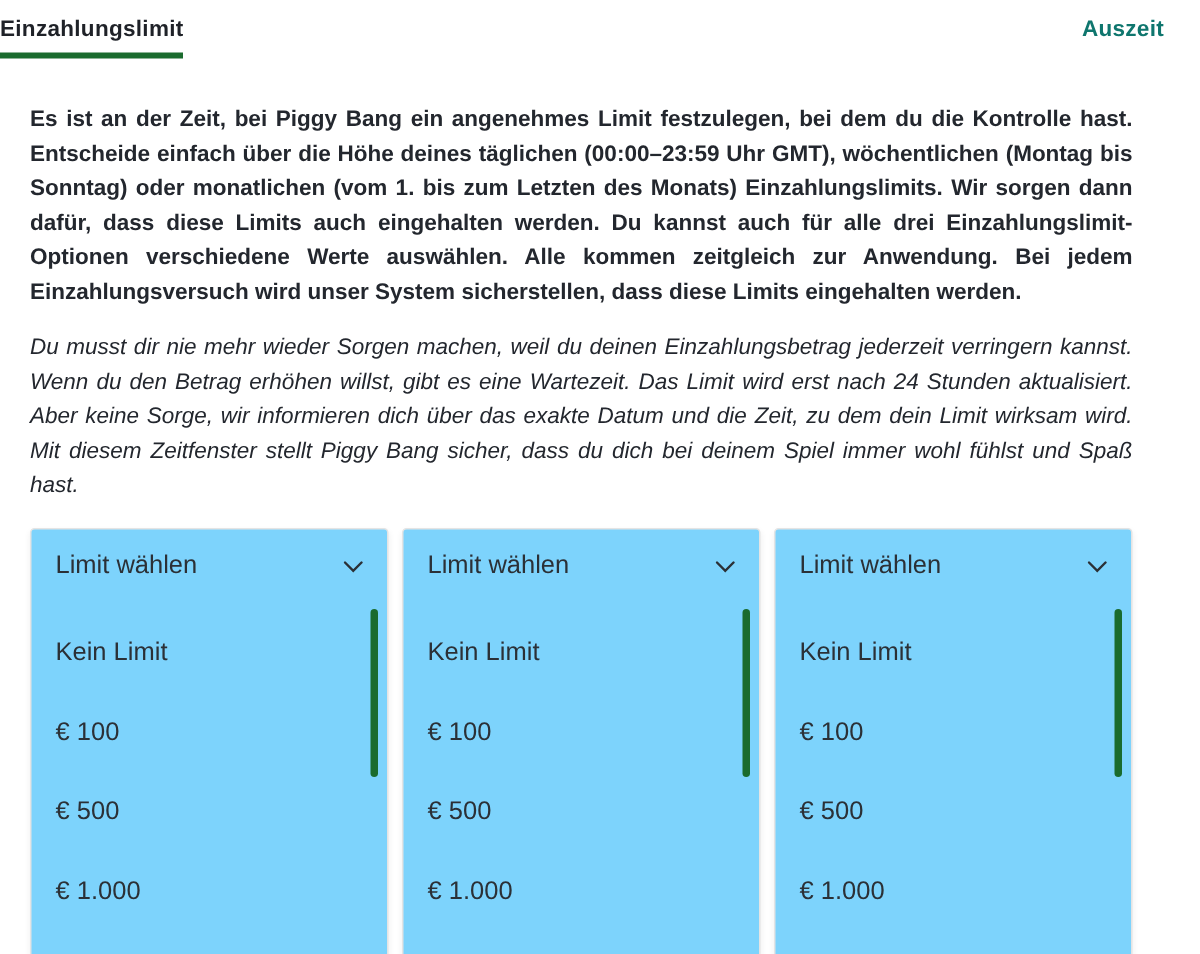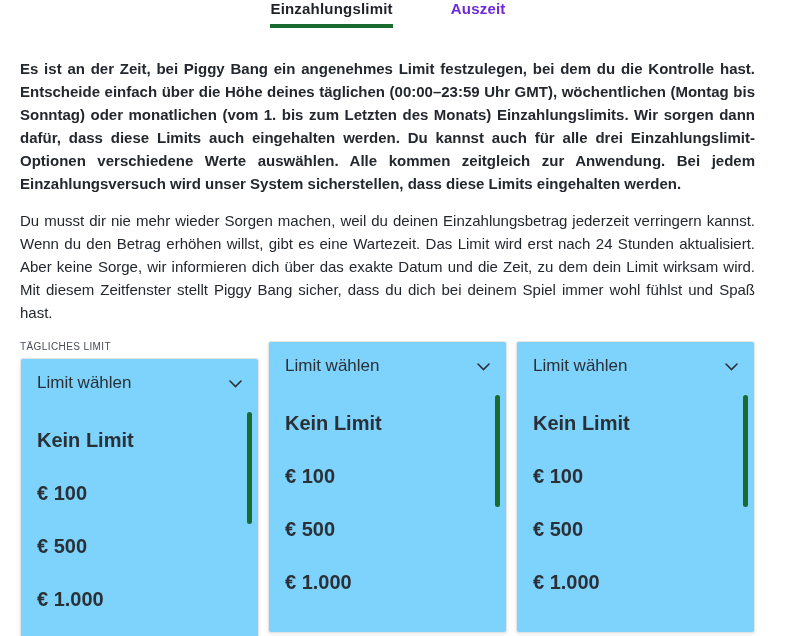--- a/index.html
+++ b/index.html
@@ -9,49 +9,49 @@
     font-family: "Liberation Sans", "DejaVu Sans", sans-serif;
     color: #23272e;
     overflow: hidden;
     position: relative;
   }
   .page { width: 800px; height: 636px; }
 
   
   .tabs {
     display: flex;
-    justify-content: center;
+    justify-content: space-between;
     gap: 58px;
-    padding-top: 0;
+    padding-top: 11px;
     margin-right: 24px;
   }
   .tab {
     font-size: 15px;
     font-weight: bold;
-    color: #6d28d9;
+    color: #0f766e;
     padding-bottom: 7px;
     border-bottom: 4px solid transparent;
     cursor: pointer;
     letter-spacing: 0.2px;
   }
   .tab.active {
     color: #1f2228;
     border-bottom-color: #1a6b2e;
   }
 
   
   .content { margin: 0 45px 0 20px; }
   .para {
     font-size: 15px;
     line-height: 23px;
     text-align: justify;
     color: #23272e;
   }
   .para-1 { margin-top: 29px; font-weight: bold; }
-  .para-2 { margin-top: 14px; }
+  .para-2 { margin-top: 14px; font-style: italic; }
 
   
   .columns {
     display: flex;
     gap: 9px;
     margin-top: 17px;
   }
   .column { flex: 1; min-width: 0; }
   .col-label {
     font-size: 10px;
@@ -79,22 +79,22 @@
     color: #2b3036;
     cursor: pointer;
   }
   .chevron { display: inline-flex; margin-top: 3px; }
   .options { padding-top: 8px; }
   .option {
     height: 53px;
     display: flex;
     align-items: center;
     padding-left: 16px;
-    font-size: 20px;
-    font-weight: bold;
+    font-size: 17px;
+    font-weight: normal;
     color: #2b3036;
     cursor: pointer;
   }
   .scroll-thumb {
     position: absolute;
     top: 53px;
     right: 6px;
     width: 5px;
     height: 112px;
     border-radius: 3px;
@@ -112,21 +112,20 @@
   </div>
 
   <div class="content">
 
     <p class="para para-1">Es ist an der Zeit, bei Piggy Bang ein angenehmes Limit festzulegen, bei dem du die Kontrolle hast. Entscheide einfach über die Höhe deines täglichen (00:00–23:59 Uhr GMT), wöchentlichen (Montag bis Sonntag) oder monatlichen (vom 1. bis zum Letzten des Monats) Einzahlungslimits. Wir sorgen dann dafür, dass diese Limits auch eingehalten werden. Du kannst auch für alle drei Einzahlungslimit-Optionen verschiedene Werte auswählen. Alle kommen zeitgleich zur Anwendung. Bei jedem Einzahlungsversuch wird unser System sicherstellen, dass diese Limits eingehalten werden.</p>
     <p class="para para-2">Du musst dir nie mehr wieder Sorgen machen, weil du deinen Einzahlungsbetrag jederzeit verringern kannst. Wenn du den Betrag erhöhen willst, gibt es eine Wartezeit. Das Limit wird erst nach 24 Stunden aktualisiert. Aber keine Sorge, wir informieren dich über das exakte Datum und die Zeit, zu dem dein Limit wirksam wird. Mit diesem Zeitfenster stellt Piggy Bang sicher, dass du dich bei deinem Spiel immer wohl fühlst und Spaß hast.</p>
 
     <div class="columns">
 
       <div class="column">
-        <div class="col-label">TÄGLICHES LIMIT</div>
         <div class="panel">
           <div class="select-row">
             <span>Limit wählen</span>
             <span class="chevron">
               <svg width="13" height="8" viewBox="0 0 13 8">
                   <polyline points="1,1 6.5,6.5 12,1" fill="none" stroke="#2b3036" stroke-width="1.6" stroke-linecap="round"></polyline>
                 </svg>
             </span>
           </div>
           <div class="options">

